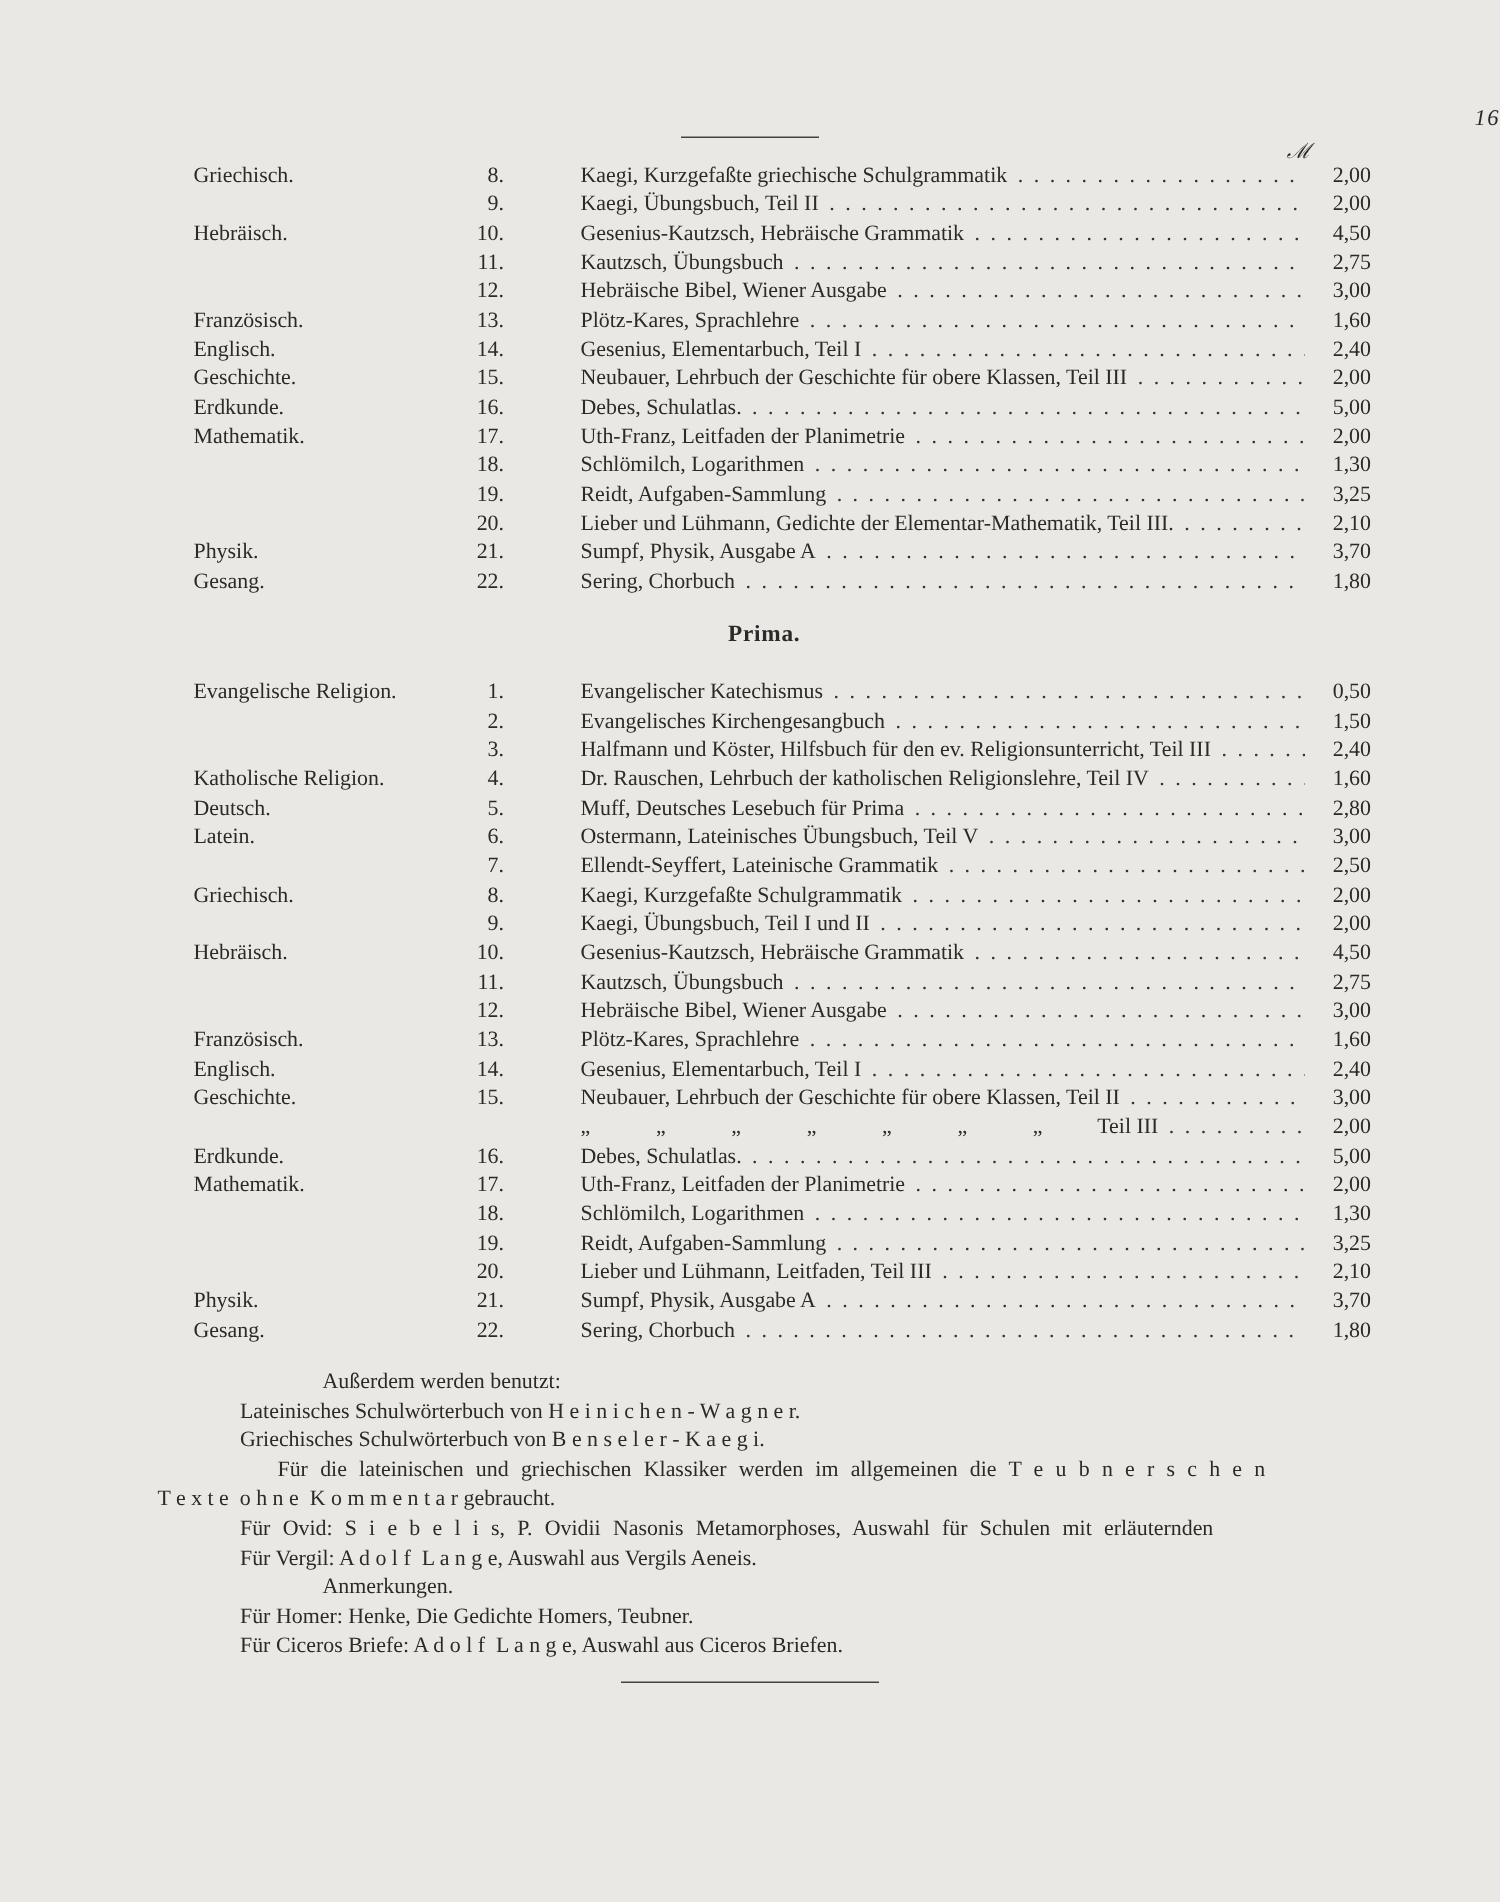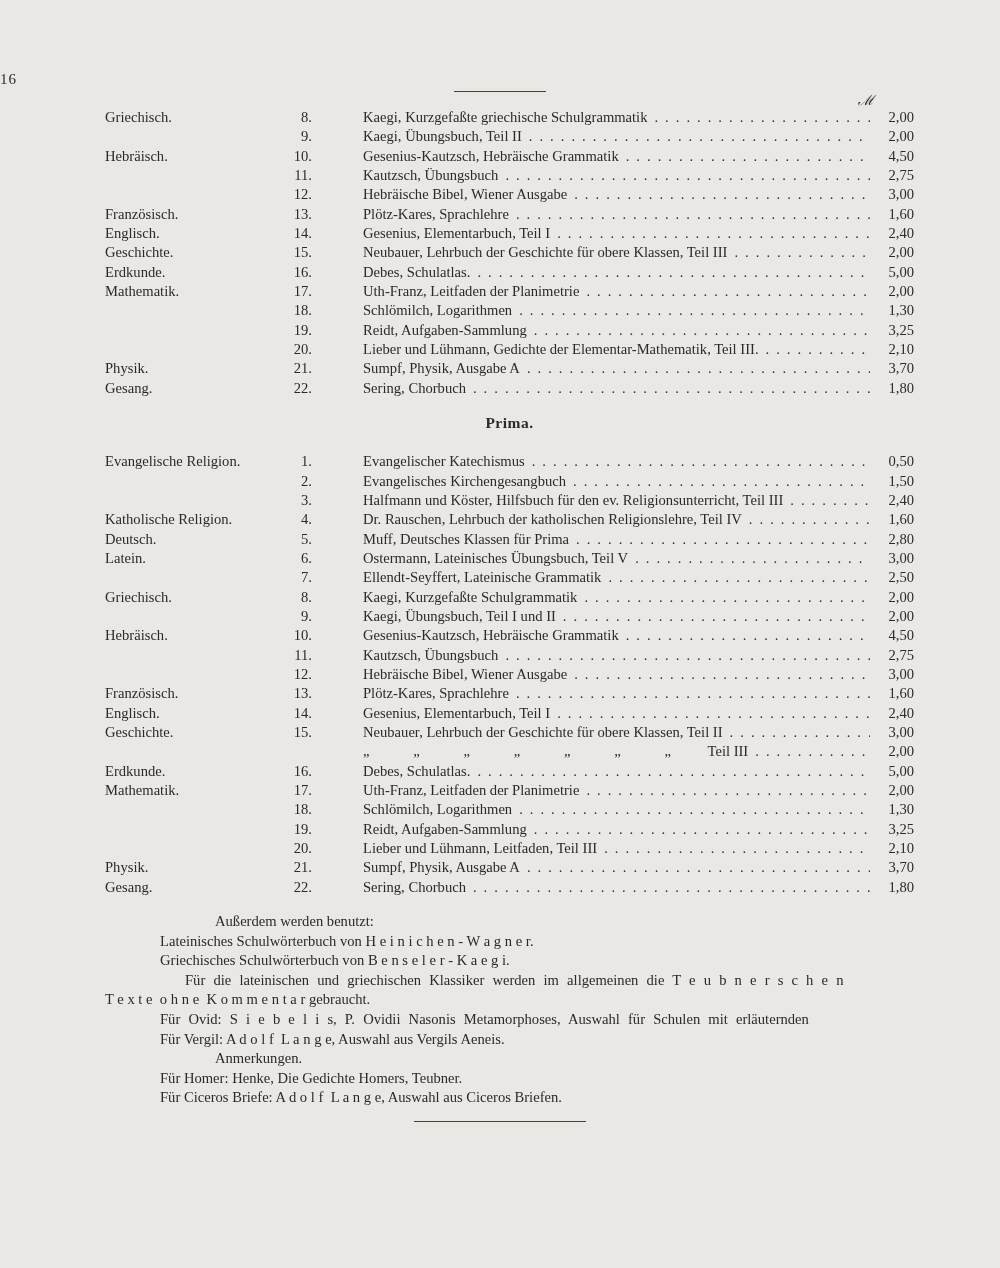--- a/index.html
+++ b/index.html
@@ -4,31 +4,31 @@
 <style>
   html, body { margin: 0; padding: 0; }
   body {
     width: 1000px; height: 1268px;
     background: #e9e8e4;
     font-family: "Liberation Serif", "DejaVu Serif", serif;
     color: #2b2a28;
     overflow: hidden;
   }
   .page { position: relative; width: 1000px; height: 1268px; }
-  .page-head { padding-top: 70px; text-align: left; }
+  .page-head { padding-top: 70px; text-align: right; font-style: italic; }
   .page-number { font-size: 15px; letter-spacing: 1px; display: inline-block; }
   .head-rule { width: 92px; height: 1px; background: #45423e; margin: 3px auto 0; }
 
   .content { margin: 0 86px 0 105px; }
   .currency-line { text-align: right; padding-right: 40px; height: 18px; margin-top: -2px;
                    font-style: italic; font-size: 14px; }
 
   .row { display: flex; align-items: baseline; line-height: 19.35px; font-size: 14.6px;
          white-space: nowrap; }
-  .subject { width: 182px; flex: none; }
+  .subject { width: 182px; flex: none; margin-left: 24px; }
   .num { width: 25px; flex: none; text-align: right; margin-right: 7px; }
   .title { flex: none; margin-left: 44px; }
   .leader { flex: 1 1 auto; overflow: hidden; letter-spacing: 7px; padding-left: 7px;
             margin-right: 2px; color: #35332f; }
   .price { flex: none; width: 42px; text-align: right; }
 
   .section-heading { text-align: center; font-weight: bold; font-size: 15.5px;
                      letter-spacing: 0.5px; margin: 16px 0 20px; }
 
   .footer { margin-top: 15px; font-size: 14.6px; line-height: 19.6px; }
@@ -182,21 +182,21 @@
         <div class="row">
           <span class="subject">Katholische Religion.</span>
           <span class="num">4.</span>
           <span class="title">Dr. Rauschen, Lehrbuch der katholischen Religionslehre, Teil IV</span>
           <span class="leader">..........................................................................................</span>
           <span class="price">1,60</span>
         </div>
         <div class="row">
           <span class="subject">Deutsch.</span>
           <span class="num">5.</span>
-          <span class="title">Muff, Deutsches Klassen für Prima</span>
+          <span class="title">Muff, Deutsches Lesebuch für Prima</span>
           <span class="leader">..........................................................................................</span>
           <span class="price">2,80</span>
         </div>
         <div class="row">
           <span class="subject">Latein.</span>
           <span class="num">6.</span>
           <span class="title">Ostermann, Lateinisches Übungsbuch, Teil V</span>
           <span class="leader">..........................................................................................</span>
           <span class="price">3,00</span>
         </div>

